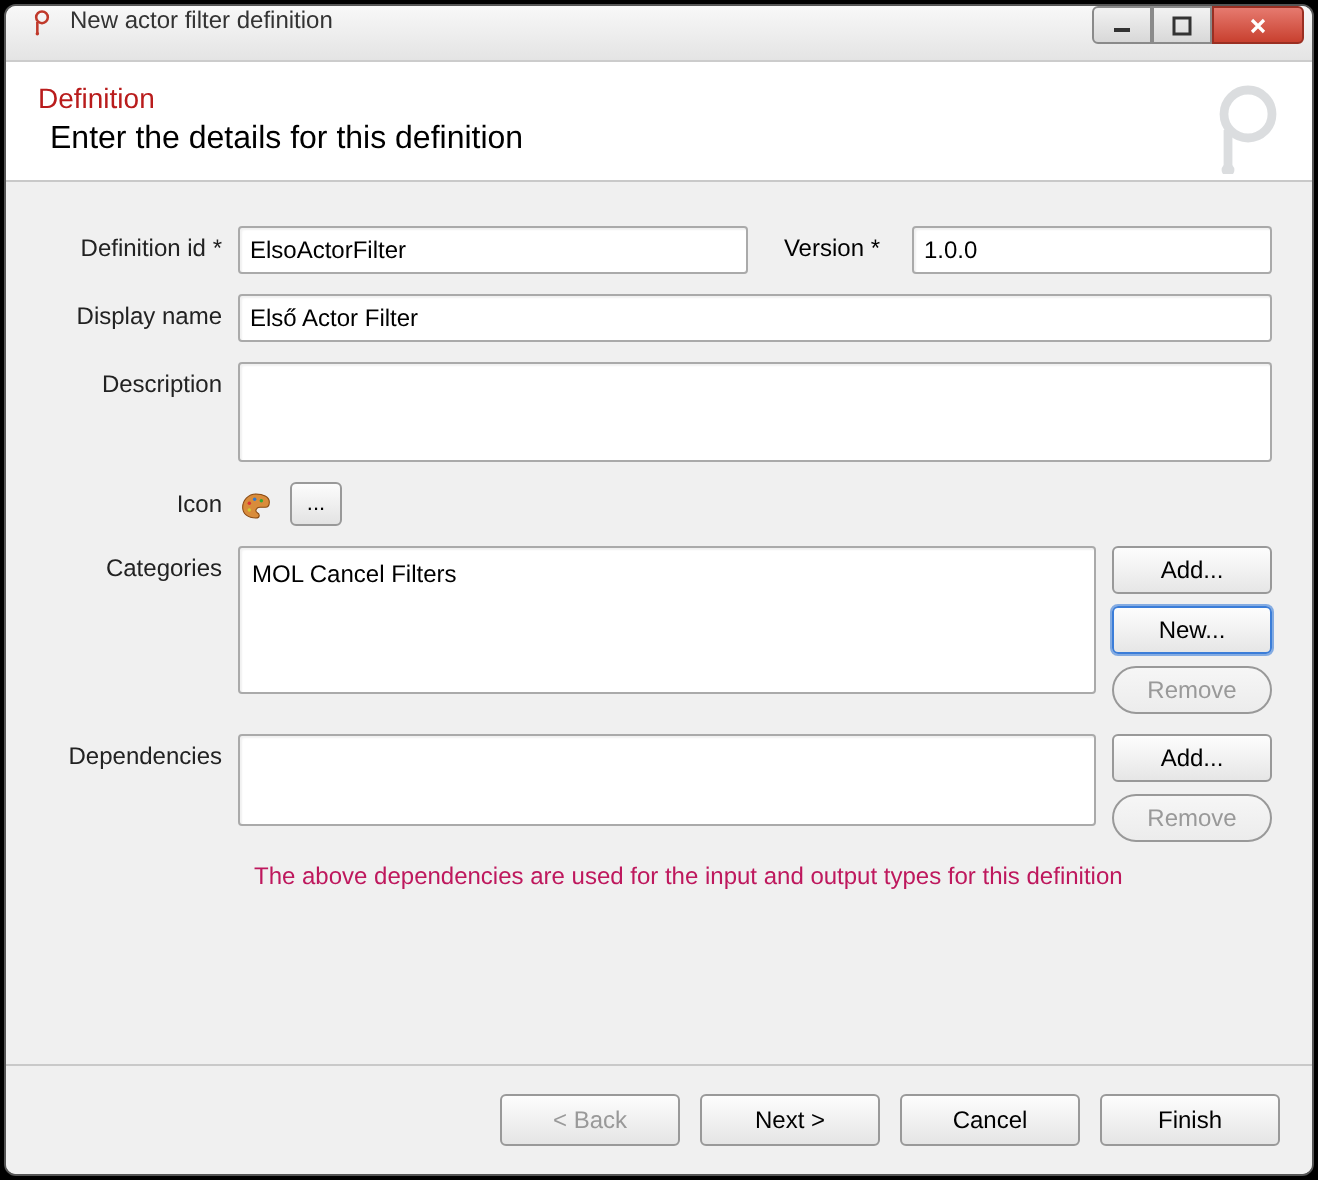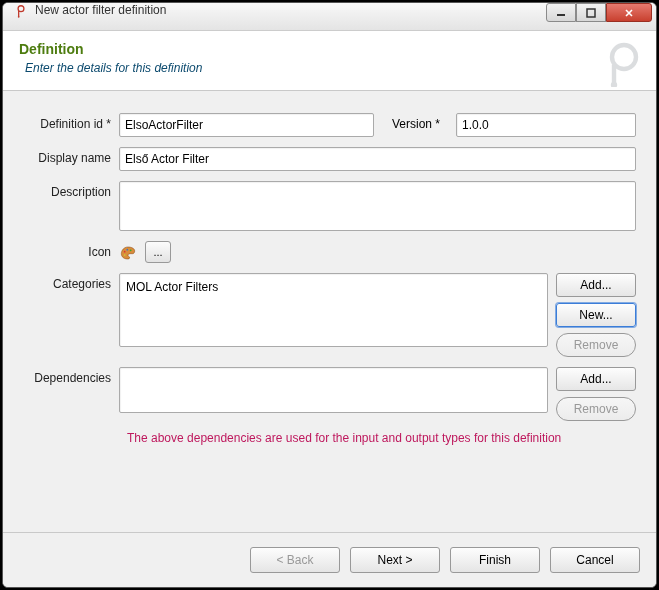--- a/index.html
+++ b/index.html
@@ -84,29 +84,28 @@
     }
     .header-panel {
       background: #fff;
       border-bottom: 1px solid #c9c9c9;
       padding: 10px 16px;
       position: relative;
       height: 60px;
     }
     .header-title {
       font-size: 14px;
-      font-weight: bold;
-      color: #4d7c0f;
+      font-weight: normal;
+      color: #b91c1c;
       margin-bottom: 4px;
     }
     .header-desc {
-      font-size: 12px;
-      color: #0c4a6e;
+      font-size: 16px;
+      color: #000000;
       margin-left: 6px;
-      font-style: italic;
     }
     .header-bg-icon {
       position: absolute;
       right: 10px;
       top: 8px;
       width: 48px;
       height: 48px;
       opacity: 0.35;
     }
     .header-bg-icon svg {
@@ -342,21 +341,21 @@
             </svg>
         </div>
         <button class="browse-btn">...</button>
       </div>
     </div>
 
     <div class="form-row">
       <div class="form-label">Categories</div>
       <div class="form-main">
         <div class="listbox">
-          <div class="list-item">MOL Actor Filters</div>
+          <div class="list-item">MOL Cancel Filters</div>
         </div>
         <div class="form-side">
           <button class="side-btn">Add...</button>
           <button class="side-btn focused">New...</button>
           <button class="side-btn" disabled="">Remove</button>
         </div>
       </div>
     </div>
 
     <div class="form-row">
@@ -370,17 +369,17 @@
       </div>
     </div>
 
     <div class="note-text">The above dependencies are used for the input and output types for this definition</div>
 
   </div>
 
   <div class="button-bar">
     <button class="wiz-btn" disabled="">&lt; Back</button>
     <button class="wiz-btn">Next &gt;</button>
+    <button class="wiz-btn">Cancel</button>
     <button class="wiz-btn">Finish</button>
-    <button class="wiz-btn">Cancel</button>
   </div>
 
 </div>
 
 </body></html>

